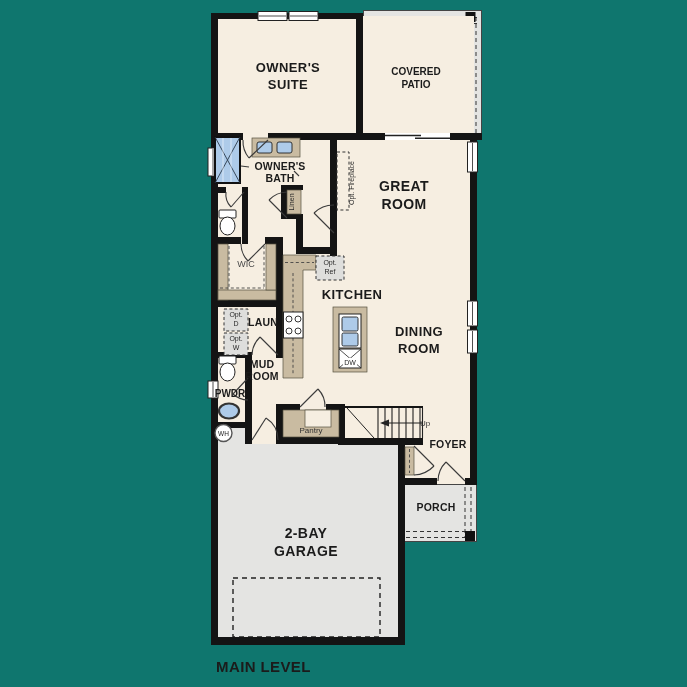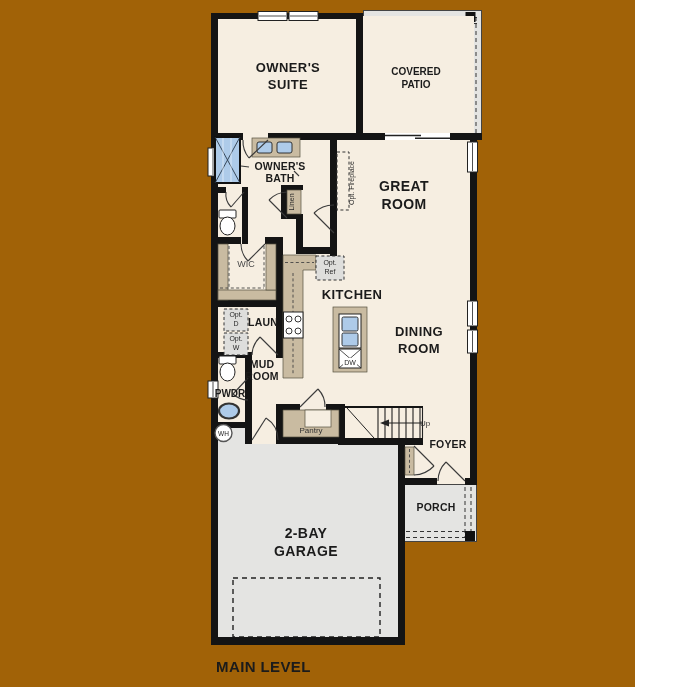--- a/index.html
+++ b/index.html
@@ -1,16 +1,16 @@
 <!DOCTYPE html>
 <html style="--wall: #141414; --floor: #F6EEE1; --exterior: #E4E4E2; --cabinet: #C9BBA1; --fixture_blue: #AECBE9; --optional_fill: #DEDEDC;"><head>
 <meta charset="utf-8">
 <style>
   html,body{margin:0;padding:0;background:#ffffff;}
-  .page{width:635px;height:687px;position:relative;background:#a16207;overflow:hidden;}
+  .page{width:687px;height:687px;position:relative;background:#0f766e;overflow:hidden;}
   svg{display:block;}
   text{font-family:"Liberation Sans","DejaVu Sans",sans-serif;fill:#1b1b1b;}
   .room-lg{font-size:13px;font-weight:bold;letter-spacing:.4px;text-anchor:middle;}
   .room-xl{font-size:14px;font-weight:bold;letter-spacing:.4px;text-anchor:middle;}
   .room-md{font-size:10.5px;font-weight:bold;letter-spacing:.2px;text-anchor:middle;}
   .room-sm{font-size:10px;font-weight:bold;text-anchor:middle;}
   .ann{font-size:7px;text-anchor:middle;fill:#2a2a2a;}
   .ann8{font-size:8px;text-anchor:middle;fill:#333;}
   .wic-t{font-size:9px;text-anchor:middle;fill:#4a4a4a;}
   .title-t{font-size:15px;font-weight:bold;letter-spacing:.4px;}

